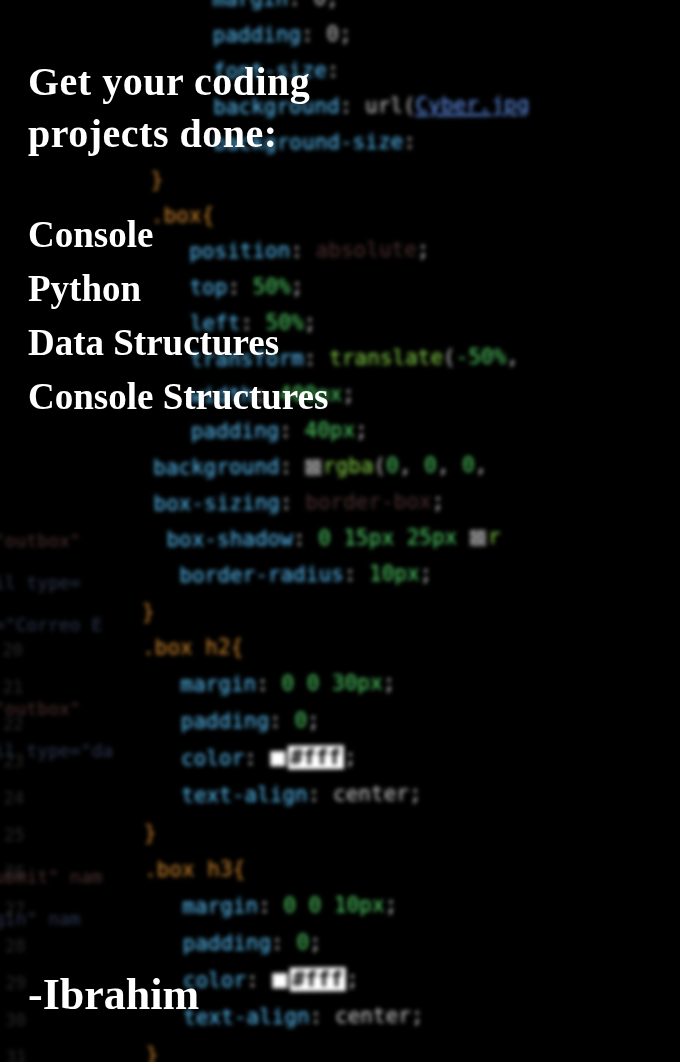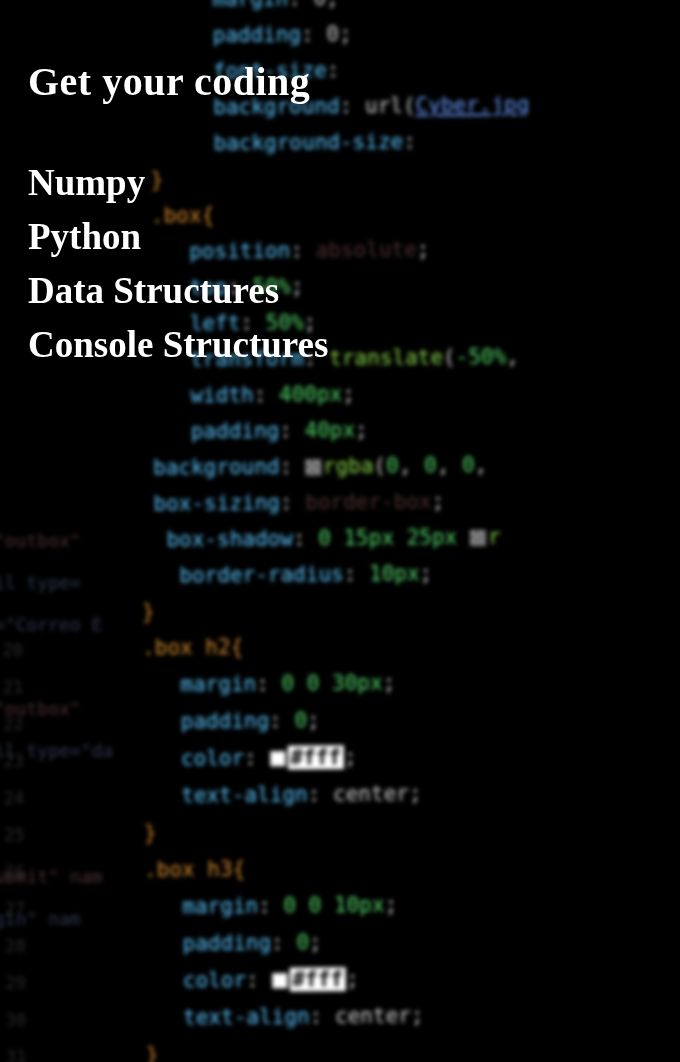--- a/index.html
+++ b/index.html
@@ -114,20 +114,22 @@
     <div class="dim2">il type="da</div>
     <div class=""></div>
     <div class=""></div>
     <div class="dim">ubmit" nam</div>
     <div class="dim2">gin" nam</div>
   </div>
 
 <div class="overlay">
   <div class="headline">
     <div>Get your coding</div>
+    <div>projects done:</div>
   </div>
   <div class="skills" id="skills-list">
-      <div>Numpy</div>
+      <div>Console</div>
       <div>Python</div>
       <div>Data Structures</div>
       <div>Console Structures</div>
     </div>
+  <div class="signature">-Ibrahim</div>
 </div>
 
 </body></html>

